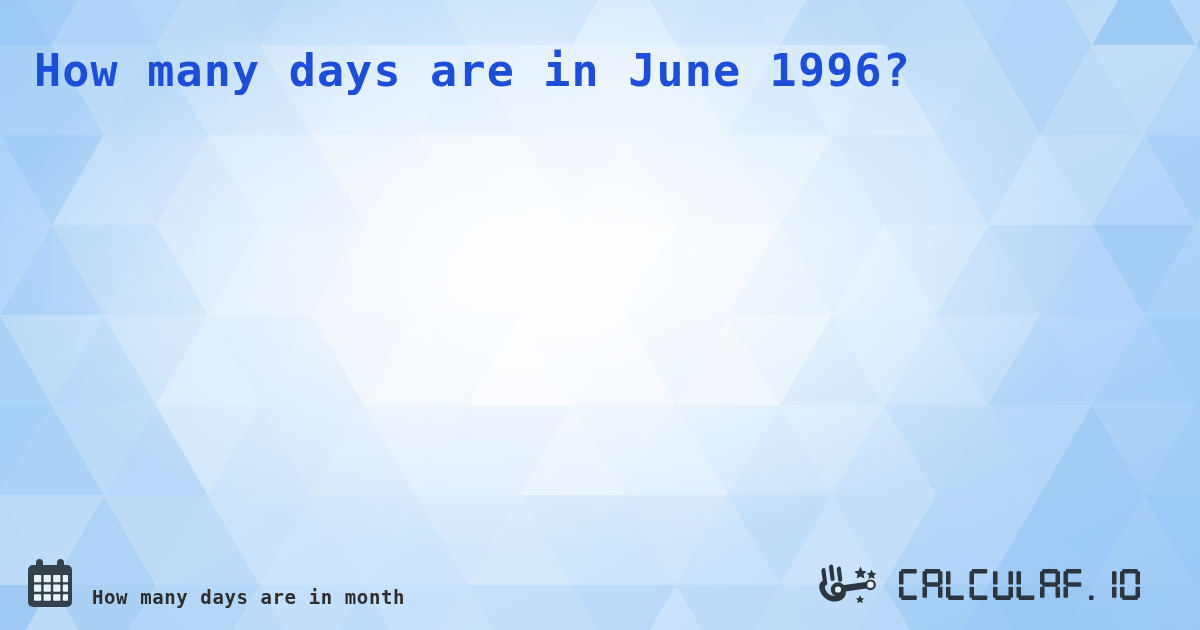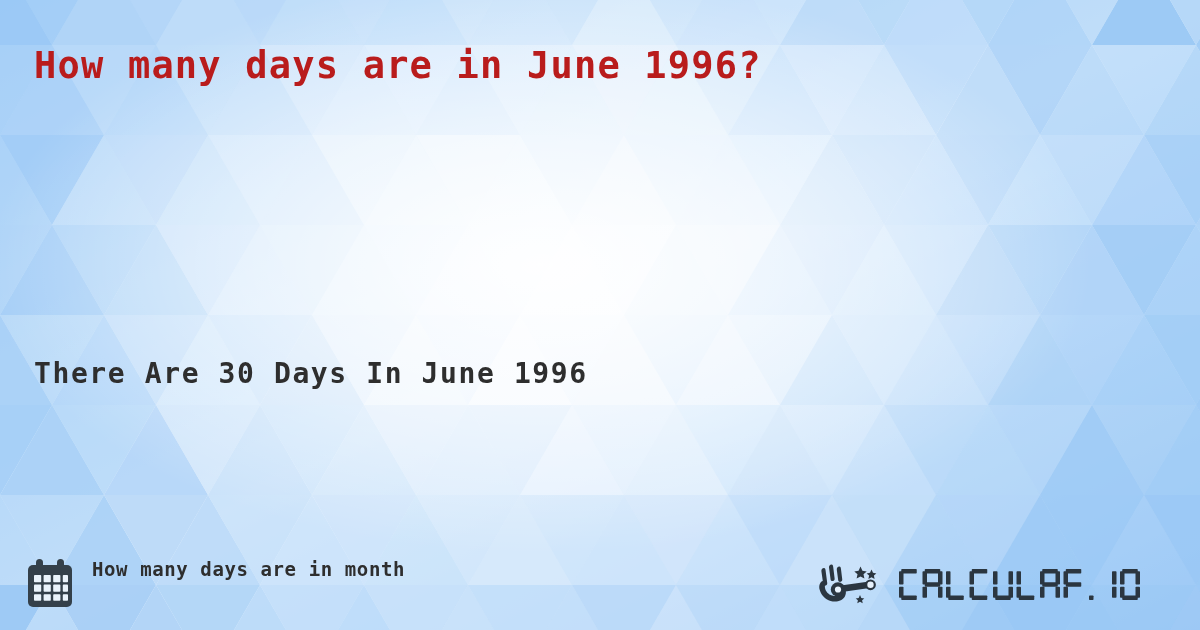--- a/index.html
+++ b/index.html
@@ -26,23 +26,23 @@
   .page {
     position:absolute; inset:0;
     z-index:2;
   }
 
   .title {
     position:absolute;
     left:34px; top:44px;
     font-family:"DejaVu Sans Mono", monospace;
     font-weight:700;
-    font-size:37px;
+    font-size:45px;
     letter-spacing:1.2px;
-    color:#b91c1c;
+    color:#1d4ed8;
     white-space:nowrap;
   }
 
   .subtitle {
     position:absolute;
     left:34px; top:188px;
     font-family:"DejaVu Sans Mono", monospace;
     font-weight:400;
     font-size:20px;
     letter-spacing:0.9px;
@@ -65,21 +65,21 @@
   .footer {
     position:absolute;
     left:0; right:0; bottom:0;
     height:92px;
   }
 
   .footer-left {
     position:absolute;
     left:26px; bottom:22px;
     display:flex;
-    align-items:flex-start;
+    align-items:flex-end;
     gap:18px;
     text-decoration:none;
   }
 
   .cal-icon { display:block; }
 
   .footer-link-label {
     font-family:"DejaVu Sans Mono", monospace;
     font-weight:700;
     font-size:19px;
@@ -395,21 +395,20 @@
     </g>
 
   <rect width="1200" height="630" fill="url(#centerGlow)"></rect>
 </svg>
 
 <div class="page">
 
   <h1 class="title">How many days are in June 1996?</h1>
 
 
-  <div class="answer">There Are 30 Days In June 1996</div>
 
   <div class="footer">
 
     <a class="footer-left" href="#">
 
       <span class="cal-icon-wrap">
         <svg class="cal-icon" width="48" height="50" viewBox="0 0 48 50" aria-hidden="true">
 
           <rect x="10" y="1" width="7" height="13" rx="3.5" fill="#34404a"></rect>
           <rect x="31" y="1" width="7" height="13" rx="3.5" fill="#34404a"></rect>

